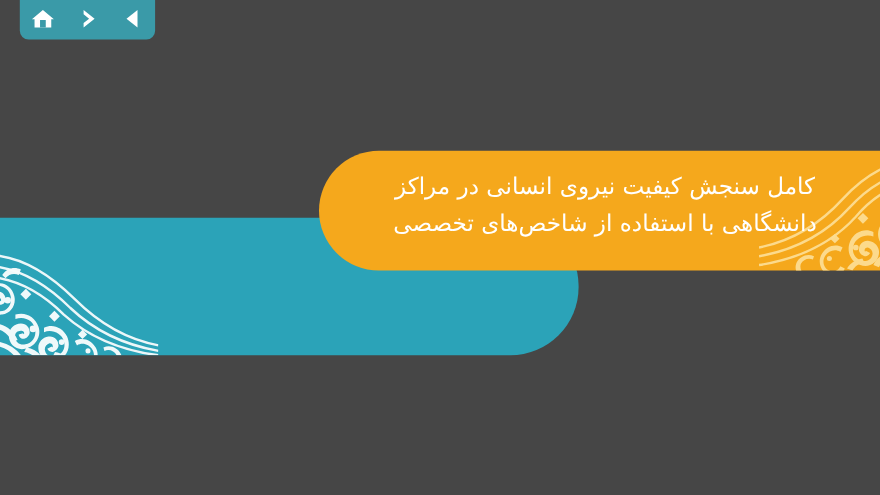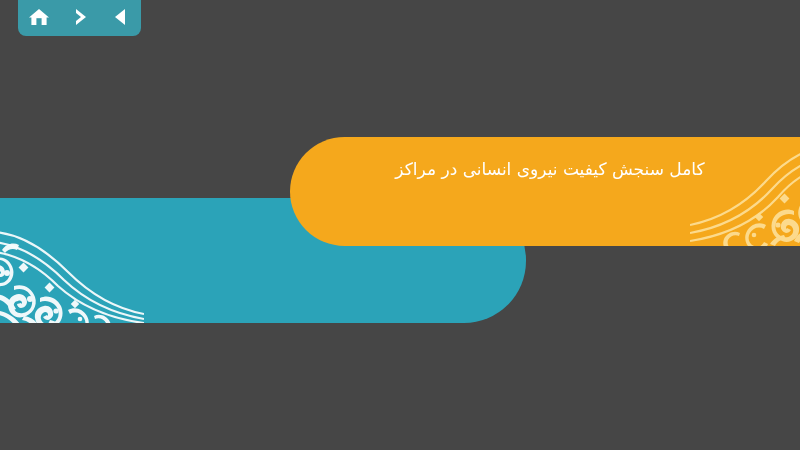--- a/index.html
+++ b/index.html
@@ -101,21 +101,21 @@
     position: absolute;
     right: 30px;
     top: 152px;
     width: 440px;
     z-index: 30;
     text-align: center;
     direction: rtl;
   }
   .title-line {
     color: #ffffff;
-    font-size: 17px;
+    font-size: 21px;
     line-height: 34px;
     font-weight: normal;
     white-space: nowrap;
     letter-spacing: 0px;
   }
 </style>
 </head>
 <body>
 
 <div id="stage">
@@ -174,20 +174,21 @@
         <path d="M120,98 c-7,1 -13,5 -16,12 l5,2 c3,-6 7,-9 13,-10 z"></path>
         <path d="M94,104 c-6,1 -11,4 -14,9 l5,2 c2,-4 6,-7 11,-7 z"></path>
         <path d="M142,30 c-4,-6 -11,-8 -17,-5 l2,5 c4,-2 9,-1 12,3 z"></path>
         <path d="M150,4 c-14,2 -26,10 -34,22 l5,3 c7,-10 17,-17 29,-19 z"></path>
       </g>
     </svg>
   </div>
 
   <div id="title-block">
     <div class="title-line">کامل سنجش کیفیت نیروی انسانی در مراکز</div>
+    <div class="title-line">دانشگاهی با استفاده از شاخص‌های تخصصی</div>
   </div>
 
   <div id="navbar">
     <button class="nav-btn">
       <svg width="20" height="20" viewBox="0 0 20 20">
         <path d="M14 2 L14 18 L4 10 Z" fill="#ffffff"></path>
       </svg>
     </button>
     <button class="nav-btn">
       <svg width="20" height="20" viewBox="0 0 20 20">

